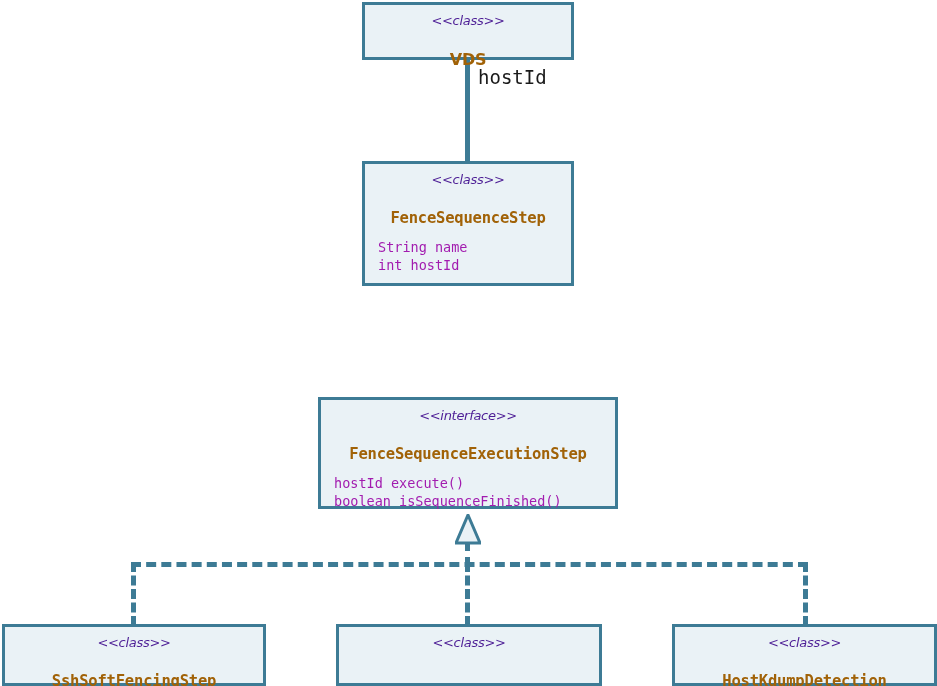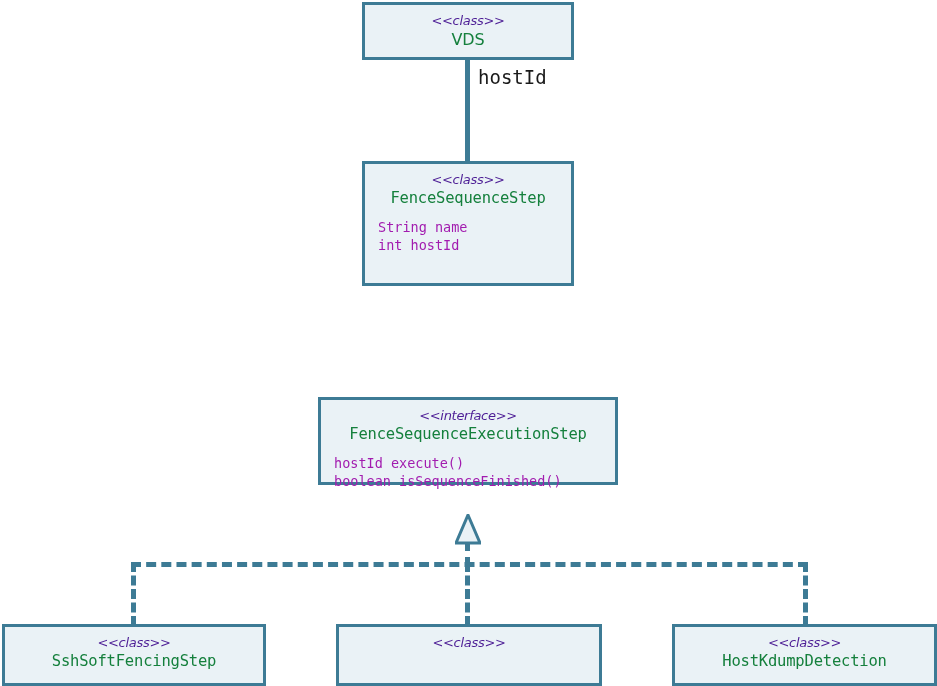--- a/index.html
+++ b/index.html
@@ -35,25 +35,26 @@
   .stereotype {
     font-family: "DejaVu Sans", sans-serif;
     font-style: italic;
     font-size: 13px;
     color: #4c1d95;
     line-height: 17px;
     letter-spacing: -0.3px;
   }
   .class-name {
     font-family: "DejaVu Sans Mono", monospace;
-    font-weight: normal;
+    font-weight: bold;
     font-size: 15.5px;
-    color: #15803d;
+    color: #a16207;
     line-height: 21px;
     letter-spacing: -0.2px;
+    margin-top: 20px;
   }
   .class-name.sans {
     font-family: "DejaVu Sans", sans-serif;
     font-size: 16px;
   }
   .members {
     padding: 4px 0 8px 13px;
   }
   .member-line {
     font-family: "DejaVu Sans Mono", monospace;
@@ -113,21 +114,21 @@
     <div class="box-header">
       <div class="stereotype">&lt;&lt;class&gt;&gt;</div>
       <div class="class-name">FenceSequenceStep</div>
     </div>
     <div class="members">
       <div class="member-line">String name</div>
       <div class="member-line">int hostId</div>
     </div>
   </div>
 
-  <div class="uml-box" id="box-fses" style="left:318px; top:397px; width:300px; height:88px;">
+  <div class="uml-box" id="box-fses" style="left:318px; top:397px; width:300px; height:112px;">
     <div class="box-header">
       <div class="stereotype">&lt;&lt;interface&gt;&gt;</div>
       <div class="class-name">FenceSequenceExecutionStep</div>
     </div>
     <div class="members">
       <div class="member-line">hostId execute()</div>
       <div class="member-line">boolean isSequenceFinished()</div>
     </div>
   </div>
 

